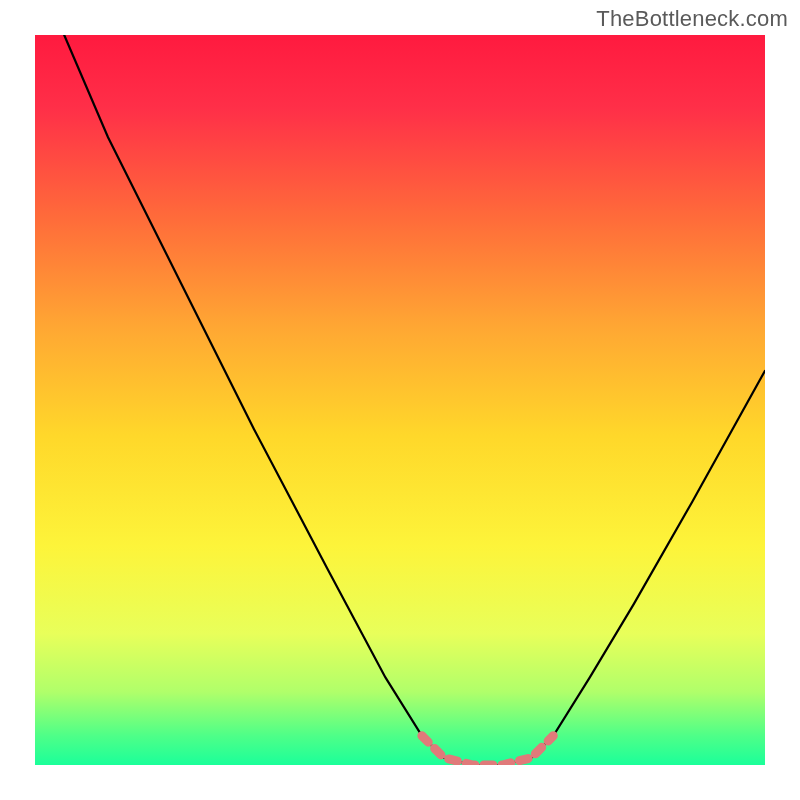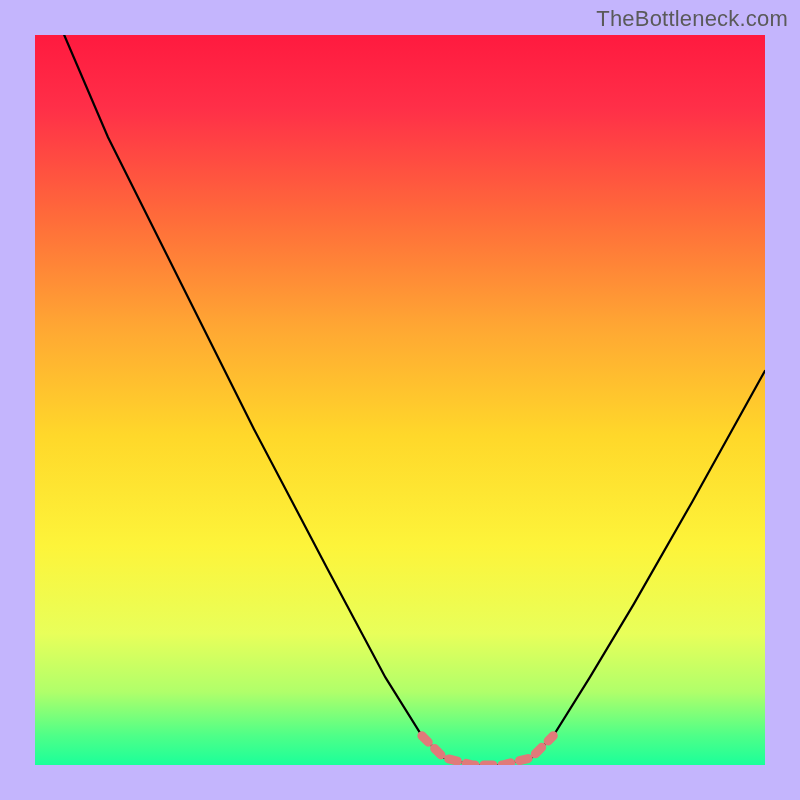--- a/index.html
+++ b/index.html
@@ -10,21 +10,21 @@
     background: #000;
     overflow: hidden;
     font-family: Arial, Helvetica, sans-serif;
   }
   .frame {
     position: absolute;
     top: 0;
     left: 0;
     width: 800px;
     height: 800px;
-    background: #c4b5fd;
+    background: #ffffff;
   }
   .watermark {
     position: absolute;
     top: 6px;
     right: 12px;
     color: #5a5a5a;
     font-size: 22px;
     font-weight: 500;
     letter-spacing: 0.2px;
     user-select: none;

